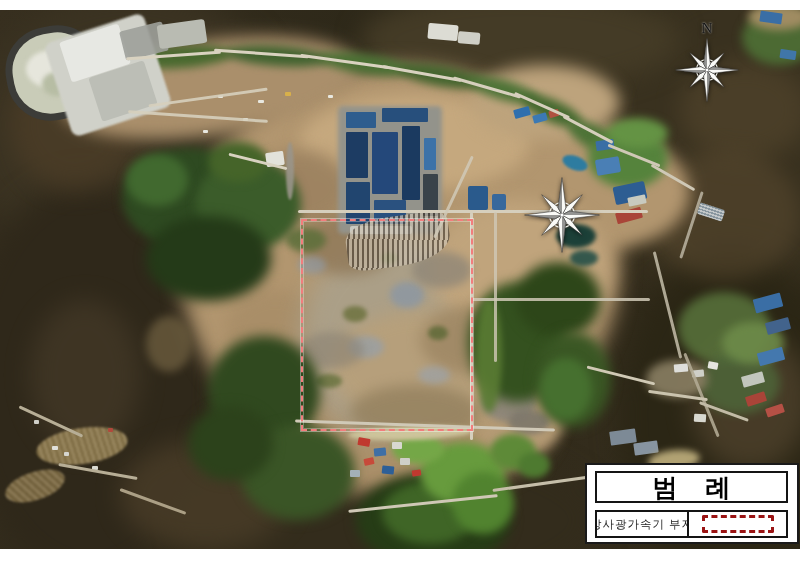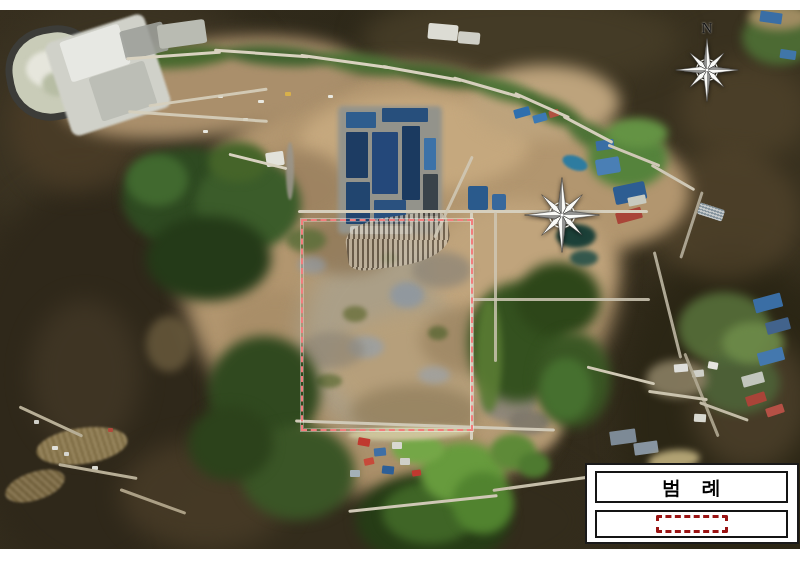--- a/index.html
+++ b/index.html
@@ -29,21 +29,21 @@
   .legend{
     position:absolute;left:585px;top:463px;width:214px;height:81px;z-index:100;
     background:#ffffff;border:2px solid #1a1a1a;box-sizing:border-box;
     padding:6px 9px 0 8px;
   }
   .legend-title-box{
     height:32px;border:2px solid #141414;box-sizing:border-box;
     display:flex;align-items:center;justify-content:center;
   }
   .legend-title-box span{
-    font-size:19px;font-weight:bold;color:#000;white-space:pre;line-height:1;
+    font-size:25px;font-weight:bold;color:#000;white-space:pre;line-height:1;
   }
   .legend-row{
     margin-top:7px;height:28px;border:2px solid #141414;box-sizing:border-box;
     display:flex;align-items:stretch;
   }
   .legend-label{
     width:92px;border-right:2px solid #141414;box-sizing:border-box;
     display:flex;align-items:center;justify-content:center;
     font-size:11.5px;letter-spacing:1px;color:#222;white-space:nowrap;overflow:hidden;
   }
@@ -284,17 +284,18 @@
     <div class="blob" style="left: 16px; top: 410px; width: 70px; height: 2.5px; background: rgb(183, 174, 150); border-radius: 2px; transform: rotate(25deg);"></div>
     <div class="blob" style="left: 58px; top: 460px; width: 80px; height: 2.5px; background: rgb(183, 174, 150); border-radius: 2px; transform: rotate(10deg);"></div>
     <div class="blob" style="left: 118px; top: 490px; width: 70px; height: 2.5px; background: rgb(171, 159, 133); border-radius: 2px; transform: rotate(20deg);"></div>
   </div>
 
 <div class="legend">
   <div class="legend-title-box">
     <span>범    례</span>
   </div>
   <div class="legend-row">
+    <div class="legend-label">방사광가속기 부지</div>
     <div class="legend-symbol-cell">
       <div class="legend-symbol"></div>
     </div>
   </div>
 </div>
 
 </body></html>

